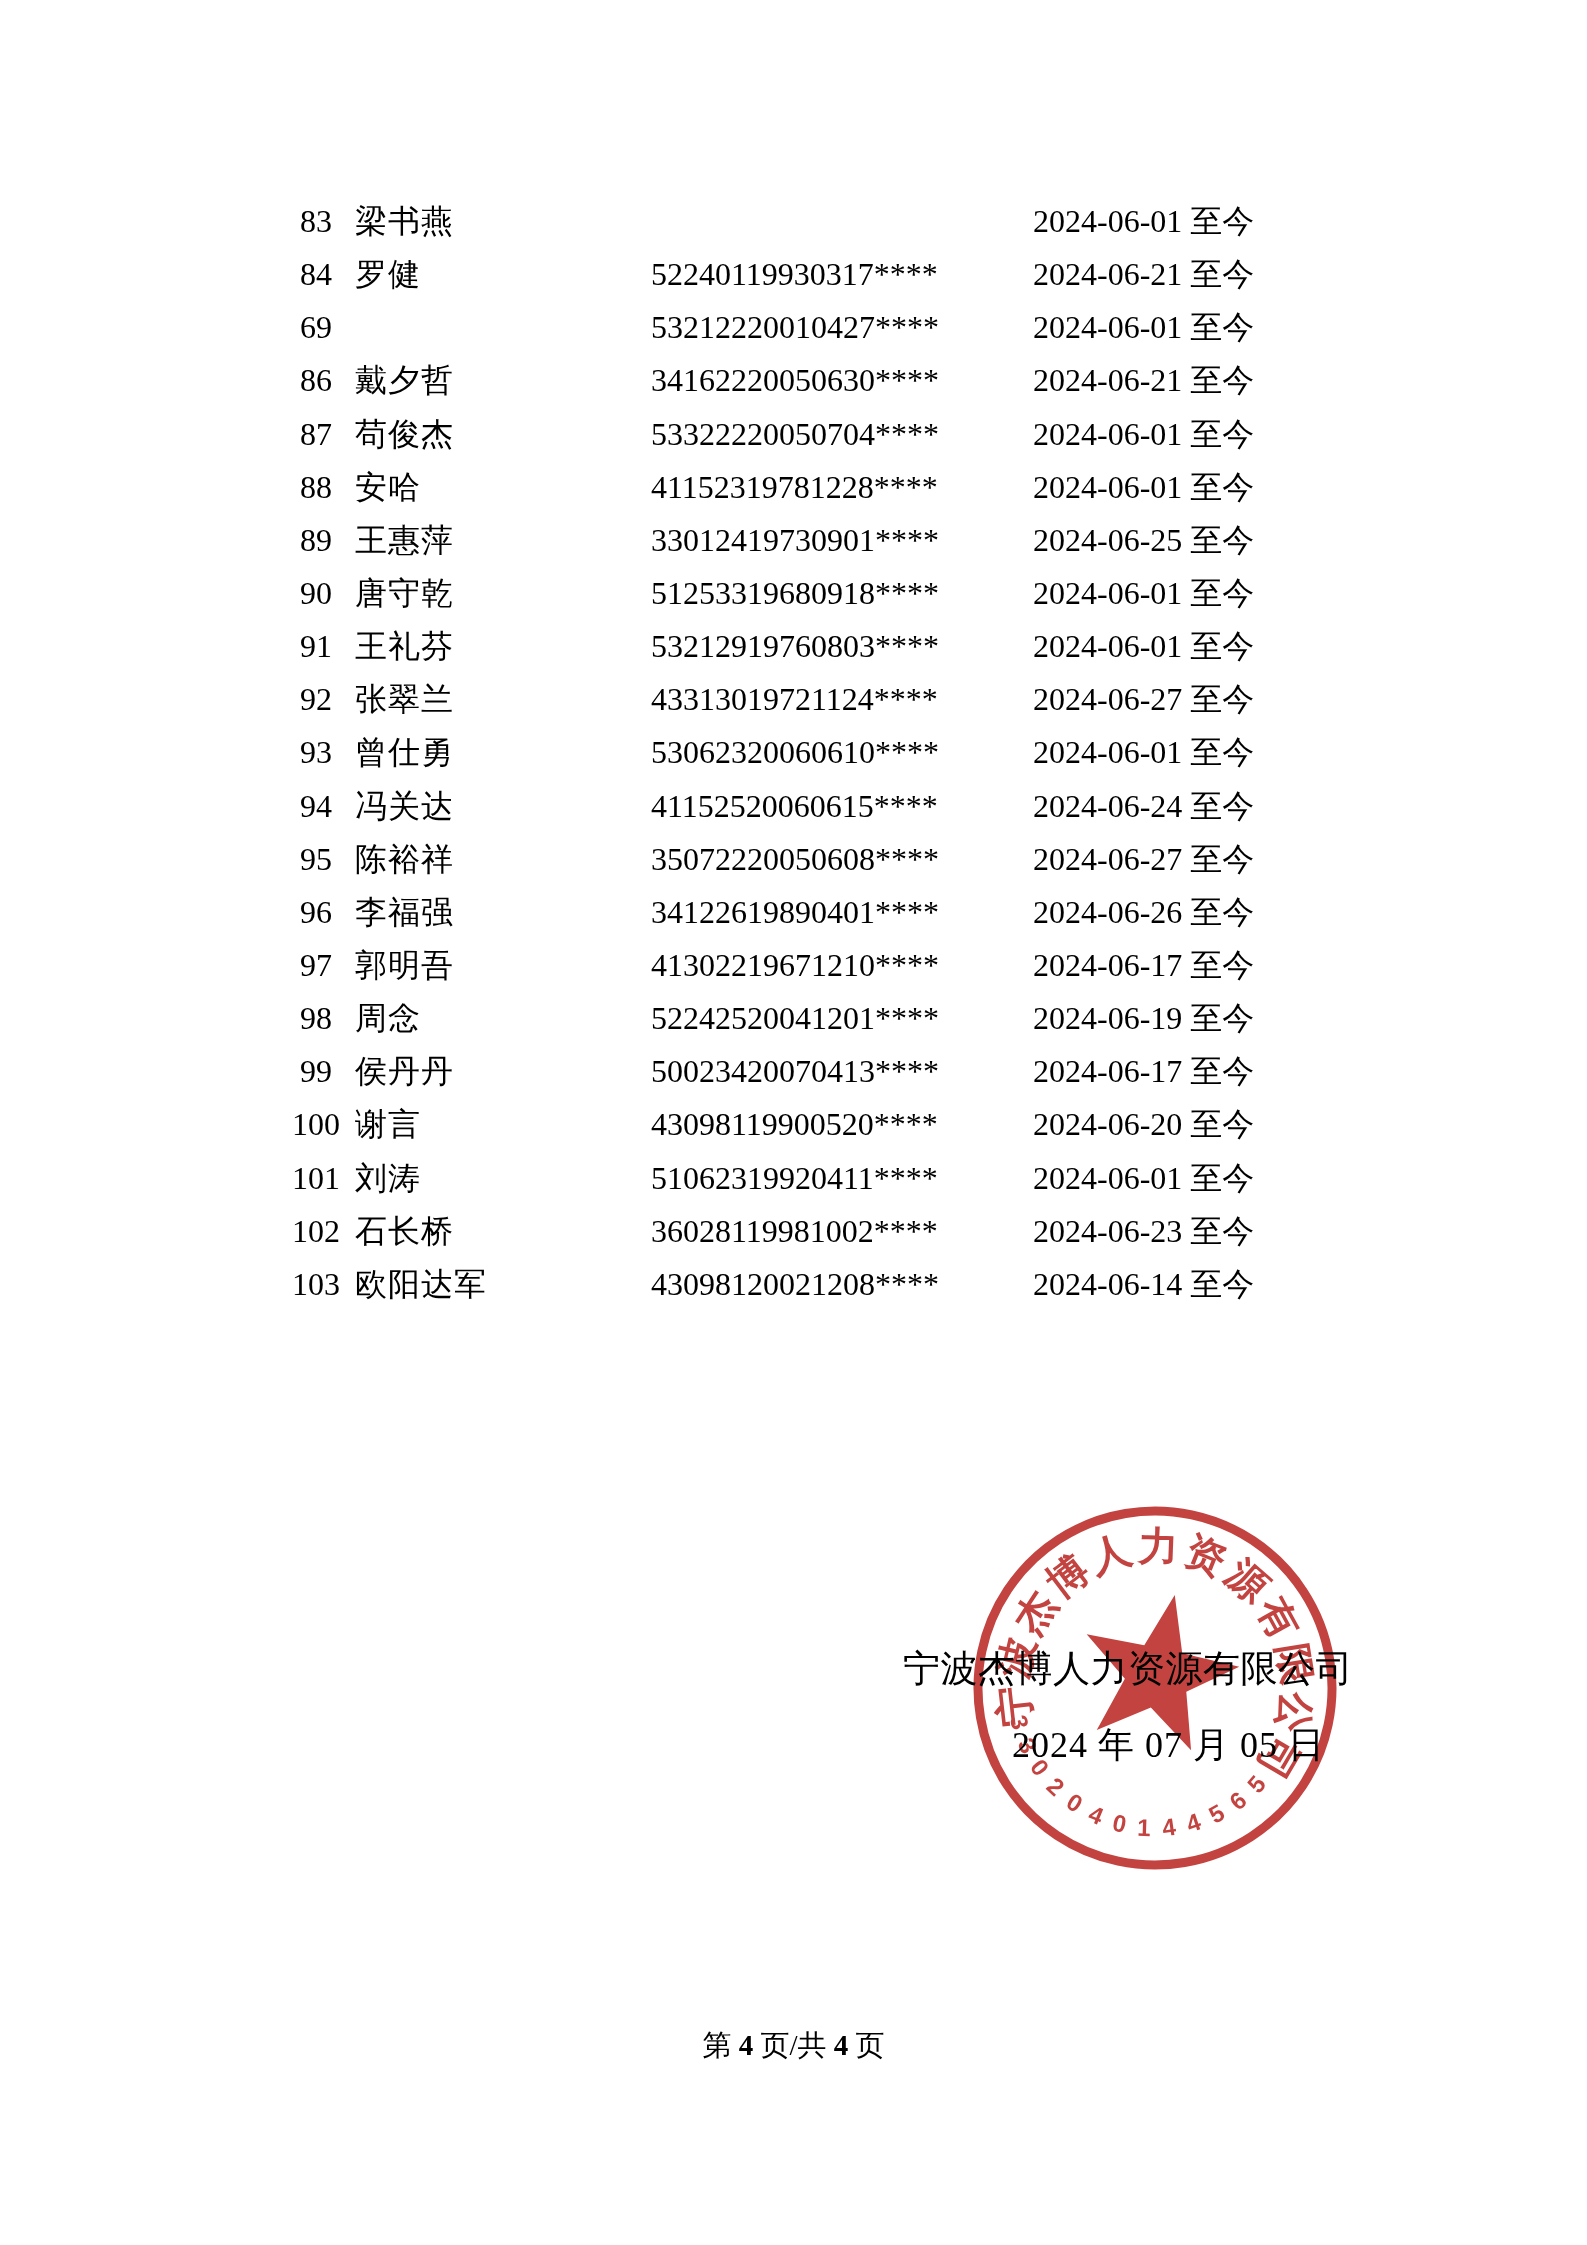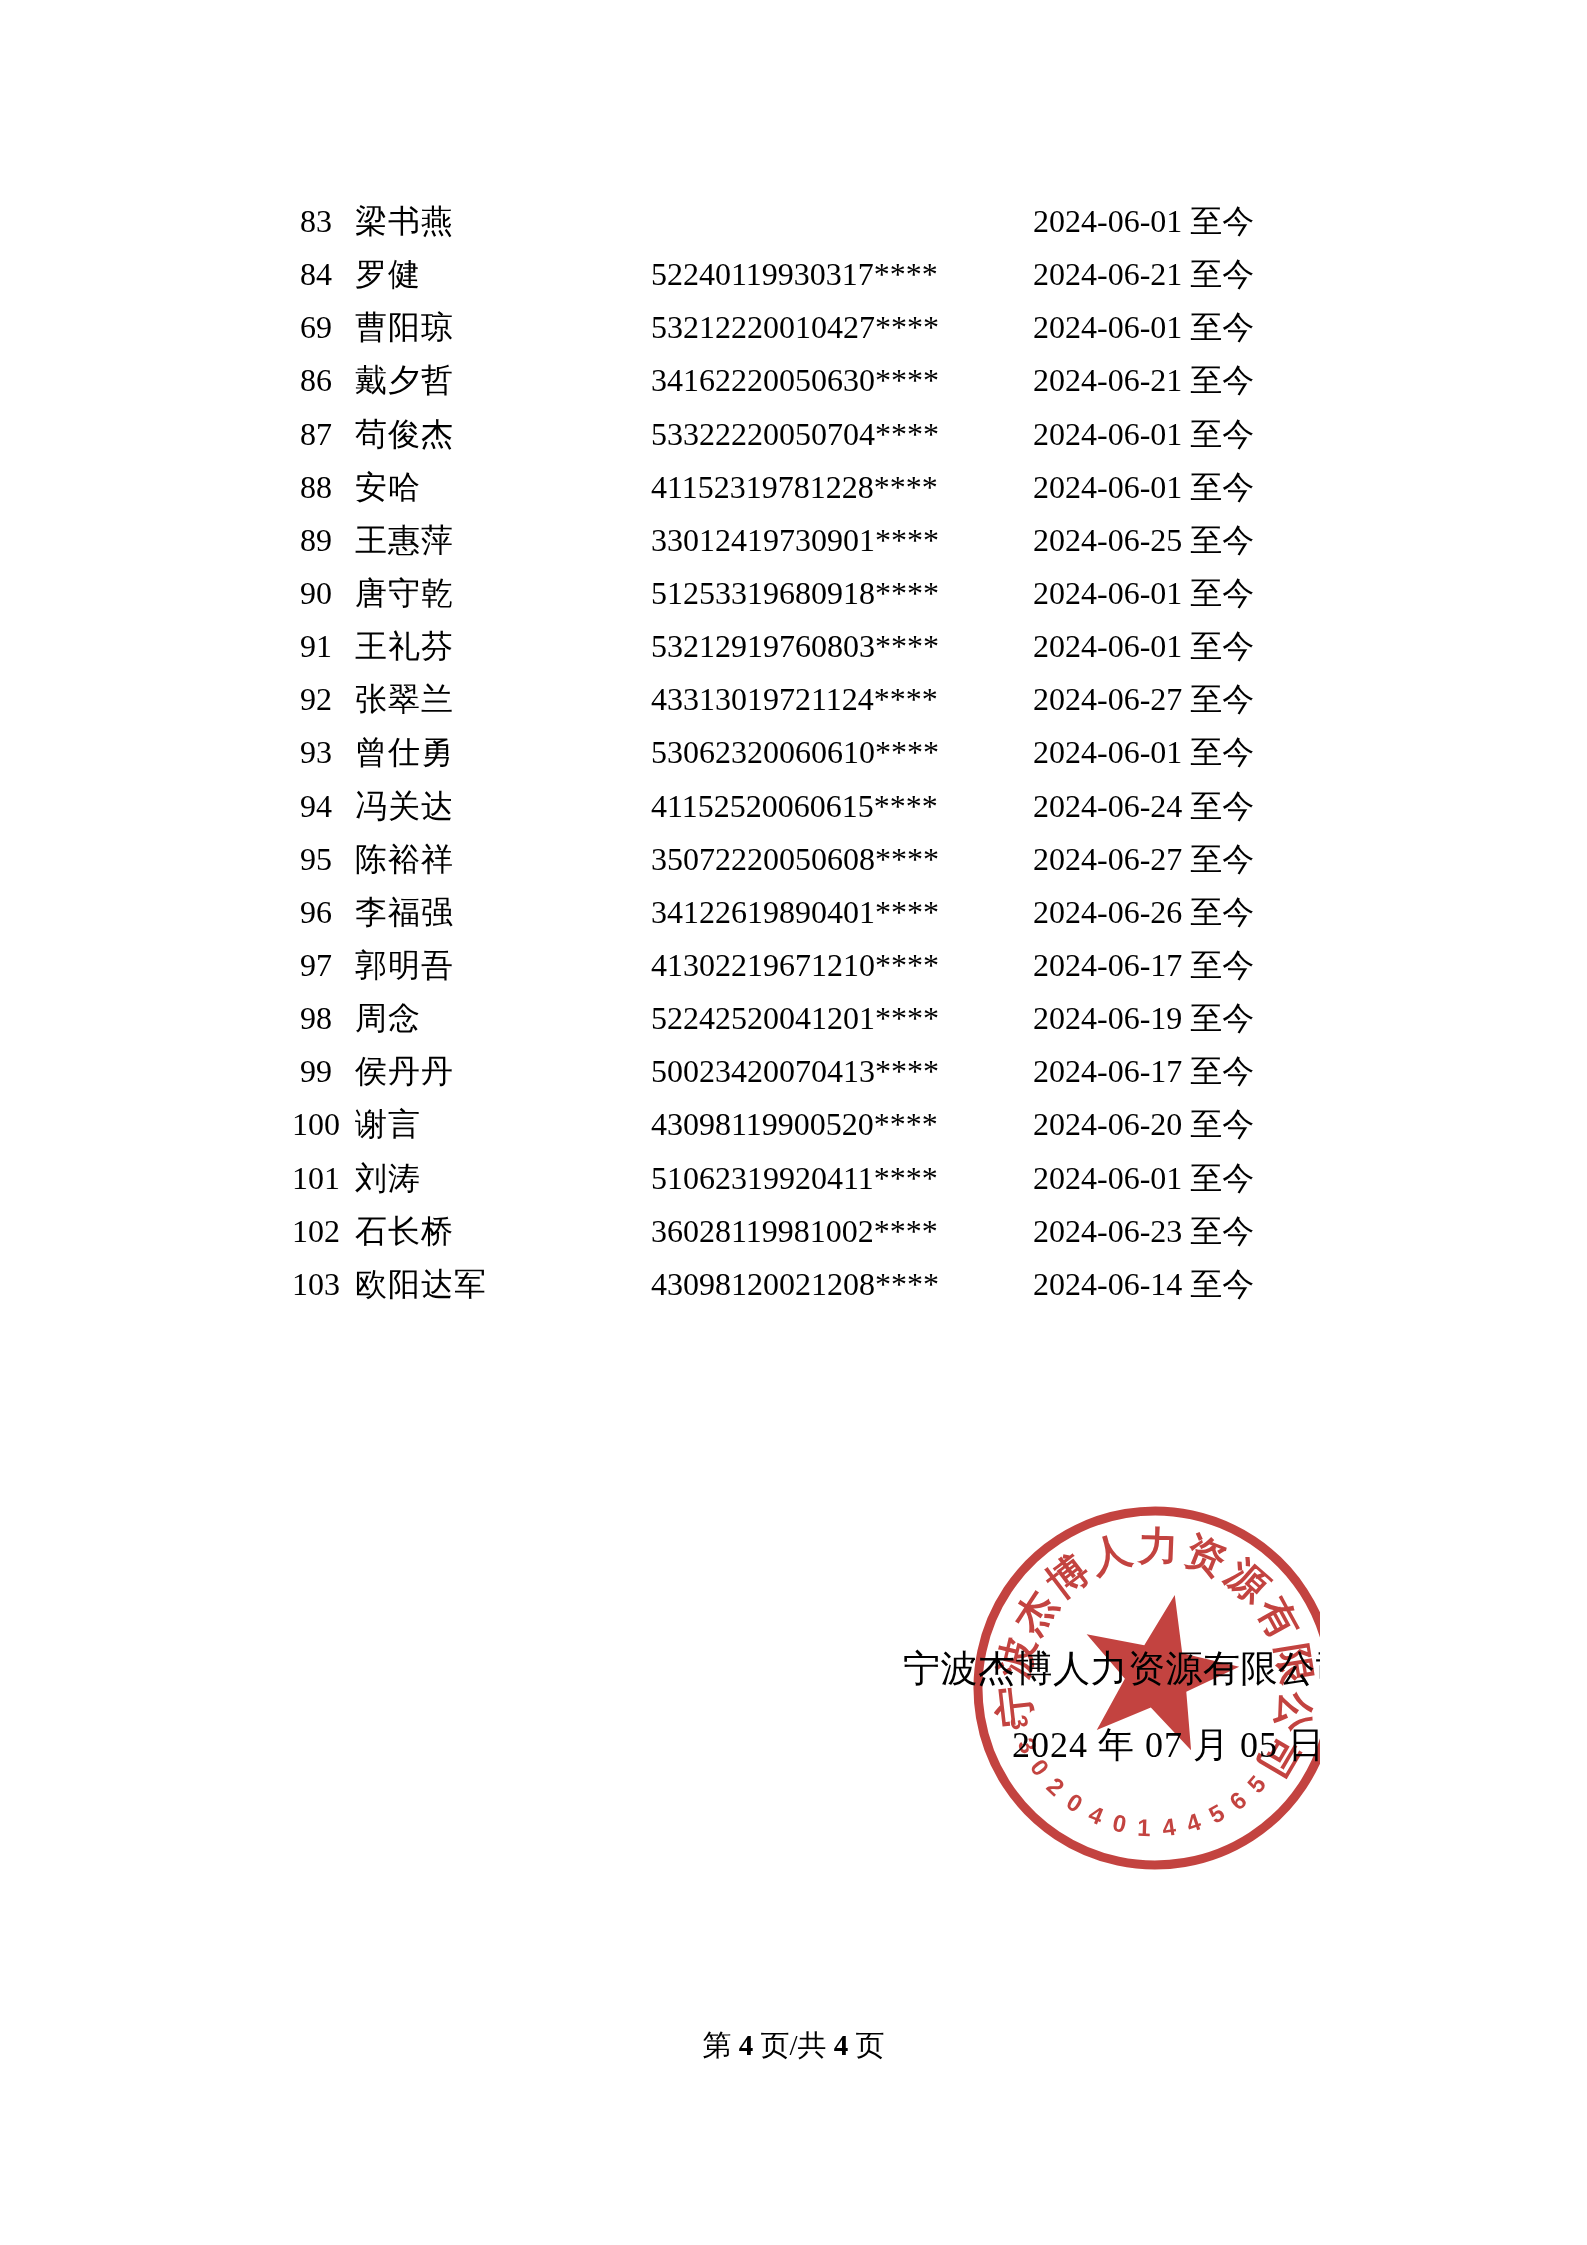--- a/index.html
+++ b/index.html
@@ -3,20 +3,21 @@
 <meta charset="utf-8">
 <style>
   html,body{margin:0;padding:0;background:#fff;}
   .page{
     position:relative;
     width:1320px;height:2245px;
     background:#ffffff;
     overflow:hidden;
     font-family:"Liberation Serif","DejaVu Serif",serif;
     color:#000;
+    padding-left:46px;
   }
   
   .roster{position:absolute;left:0;top:195px;width:1587px;z-index:1;}
   .row{position:relative;height:53.15px;}
   .c{position:absolute;top:0;height:53.15px;line-height:53.15px;font-size:32px;white-space:pre;}
   .c.no{left:181px;width:270px;text-align:center;}
   .c.name{left:355px;width:290px;text-align:left;letter-spacing:1px;}
   .c.idnum{left:651px;}
   .c.period{left:1033px;}
   
@@ -56,21 +57,20 @@
         <span class="c period">2024-06-01 至今</span>
       </div>
       <div class="row">
         <span class="c no">84</span>
         <span class="c name">罗健</span>
         <span class="c idnum">52240119930317****</span>
         <span class="c period">2024-06-21 至今</span>
       </div>
       <div class="row">
         <span class="c no">69</span>
-        <span class="c name">曹阳琼</span>
         <span class="c idnum">53212220010427****</span>
         <span class="c period">2024-06-01 至今</span>
       </div>
       <div class="row">
         <span class="c no">86</span>
         <span class="c name">戴夕哲</span>
         <span class="c idnum">34162220050630****</span>
         <span class="c period">2024-06-21 至今</span>
       </div>
       <div class="row">

